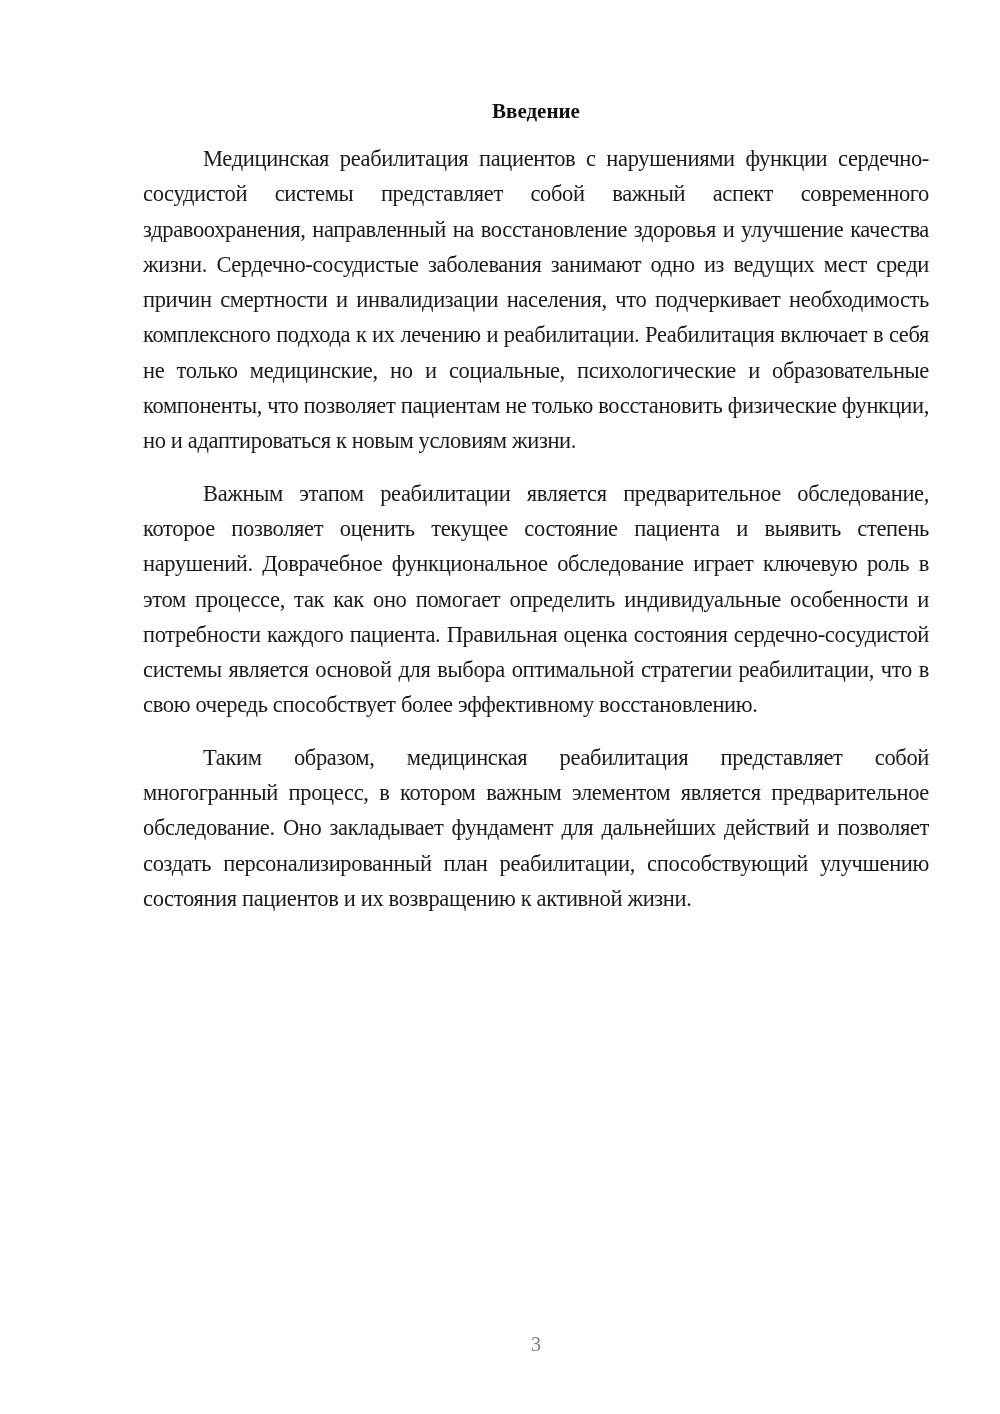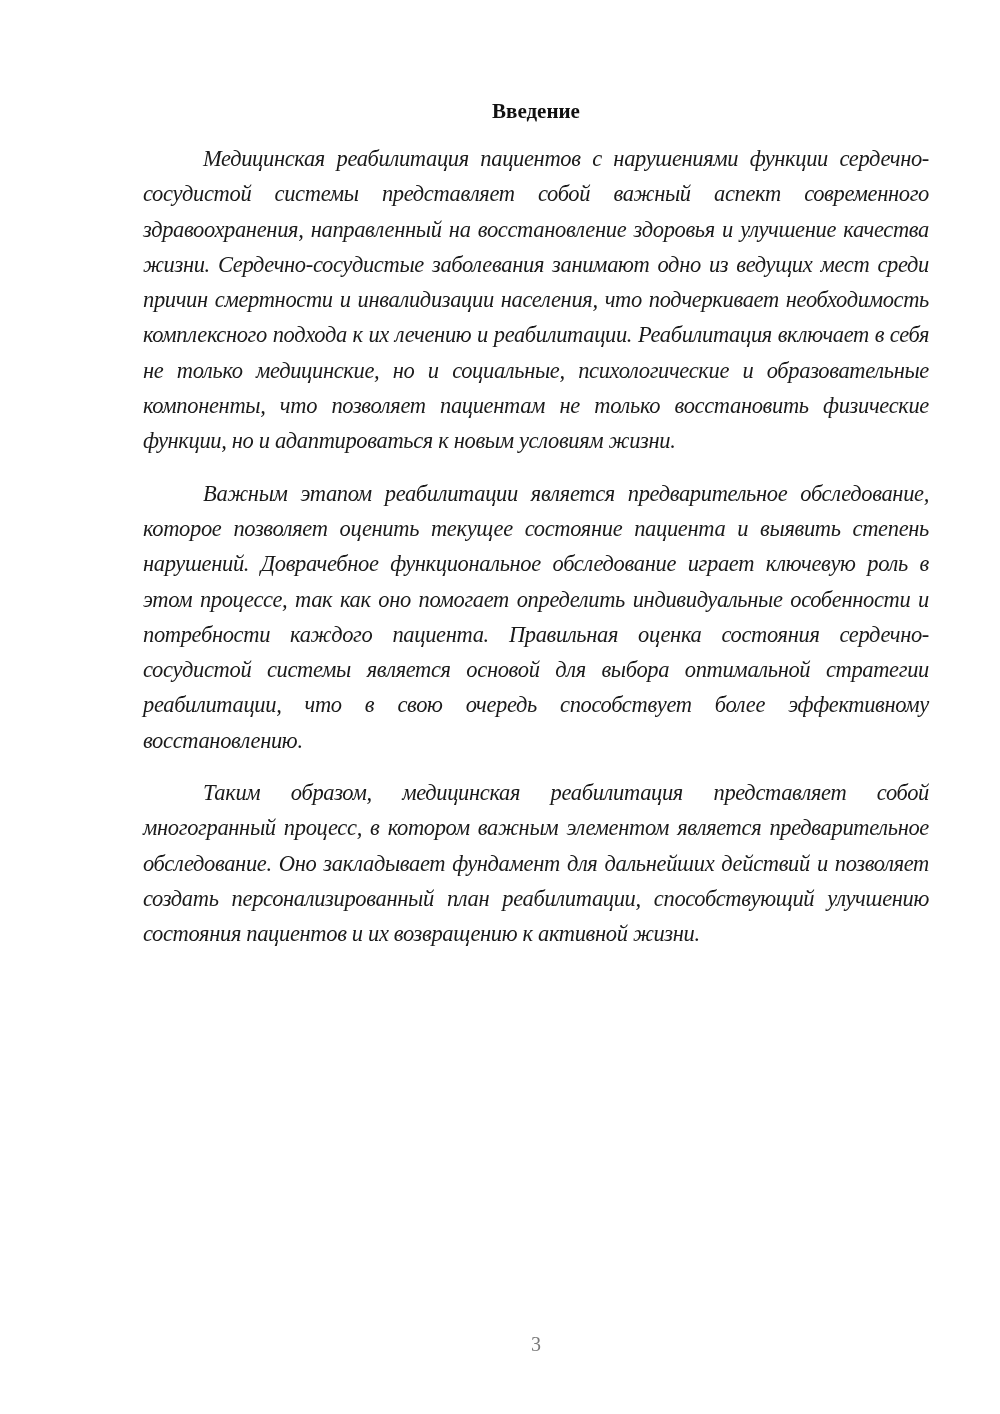--- a/index.html
+++ b/index.html
@@ -39,21 +39,20 @@
       color: #111;
     }
     .para {
       font-size: 22.5px;
       line-height: 35.3px;
       text-align: justify;
       text-indent: 60px;
       margin: 0 0 17px 0;
       letter-spacing: -0.35px;
       word-spacing: 0px;
-      font-style: italic;
     }
     .page-number {
       position: absolute;
       left: 0;
       width: 1000px;
       top: 1333px;
       text-align: center;
       font-size: 20px;
       color: #7a7a7a;
       transform: translateX(36px);

